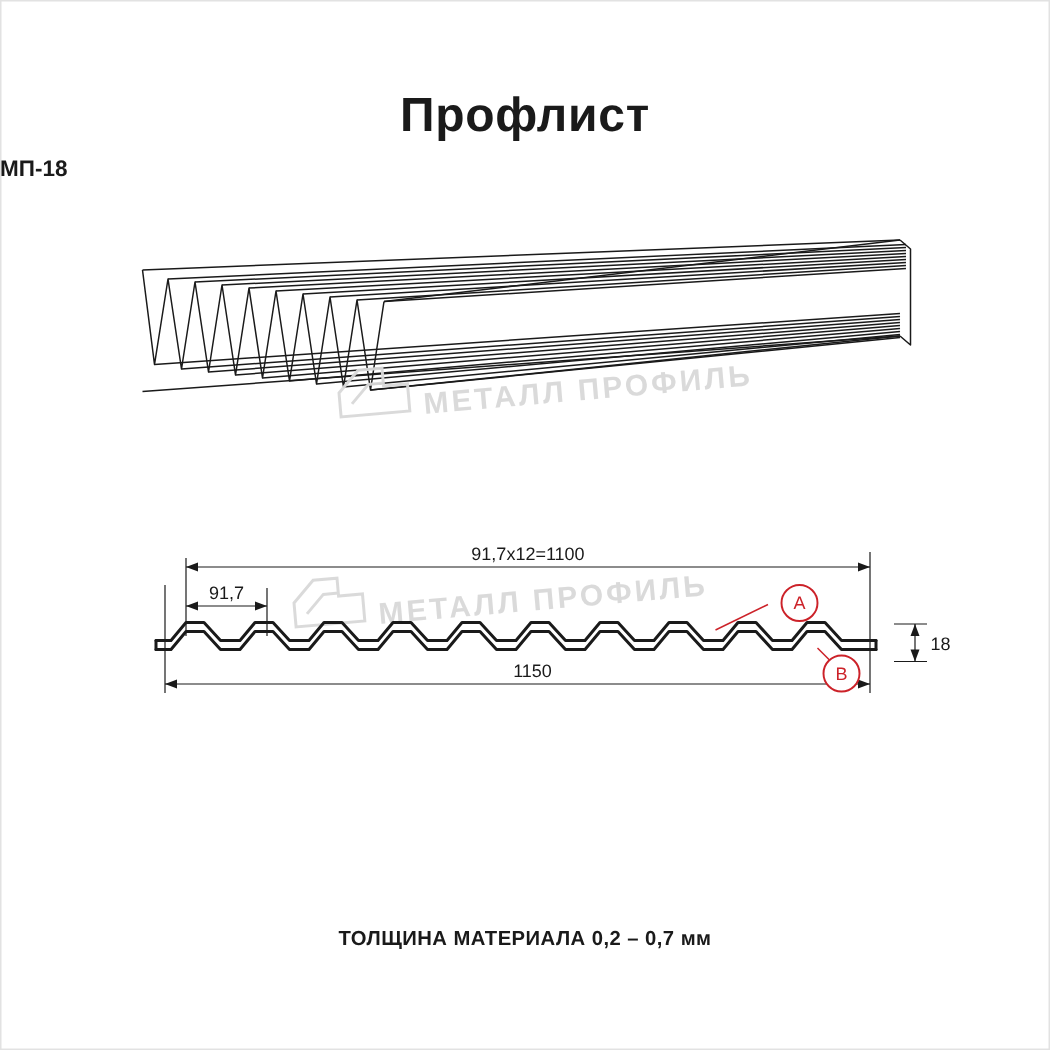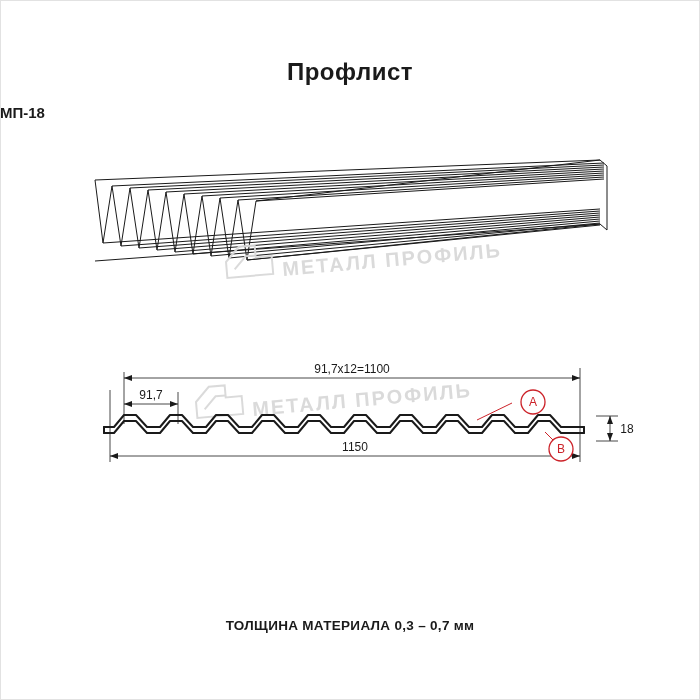--- a/index.html
+++ b/index.html
@@ -28,21 +28,21 @@
     border: 1px solid #e2e2e2;
     box-sizing: border-box;
     pointer-events: none;
   }
   .title {
     position: absolute;
     top: 58px;
     left: 0;
     width: 700px;
     text-align: center;
-    font-size: 24px;
+    font-size: 32px;
     font-weight: bold;
     letter-spacing: 0.5px;
     color: #1a1a1a;
   }
   .subtitle {
     position: absolute;
     top: 104px;
     left: 0;
     width: 700px;
     text-align: left;
@@ -230,15 +230,15 @@
       <text class="callout-text" x="533" y="406" text-anchor="middle">A</text>
     </g>
 
     <g>
       <circle cx="561" cy="449" r="12" fill="#ffffff" stroke="#cc2229" stroke-width="1.3"></circle>
       <text class="callout-text" x="561" y="453" text-anchor="middle">B</text>
     </g>
 
   </svg>
 
-  <div class="footer-note">ТОЛЩИНА МАТЕРИАЛА 0,3 – 0,7 мм</div>
+  <div class="footer-note">ТОЛЩИНА МАТЕРИАЛА 0,2 – 0,7 мм</div>
 
 </div>
 
 </body></html>

